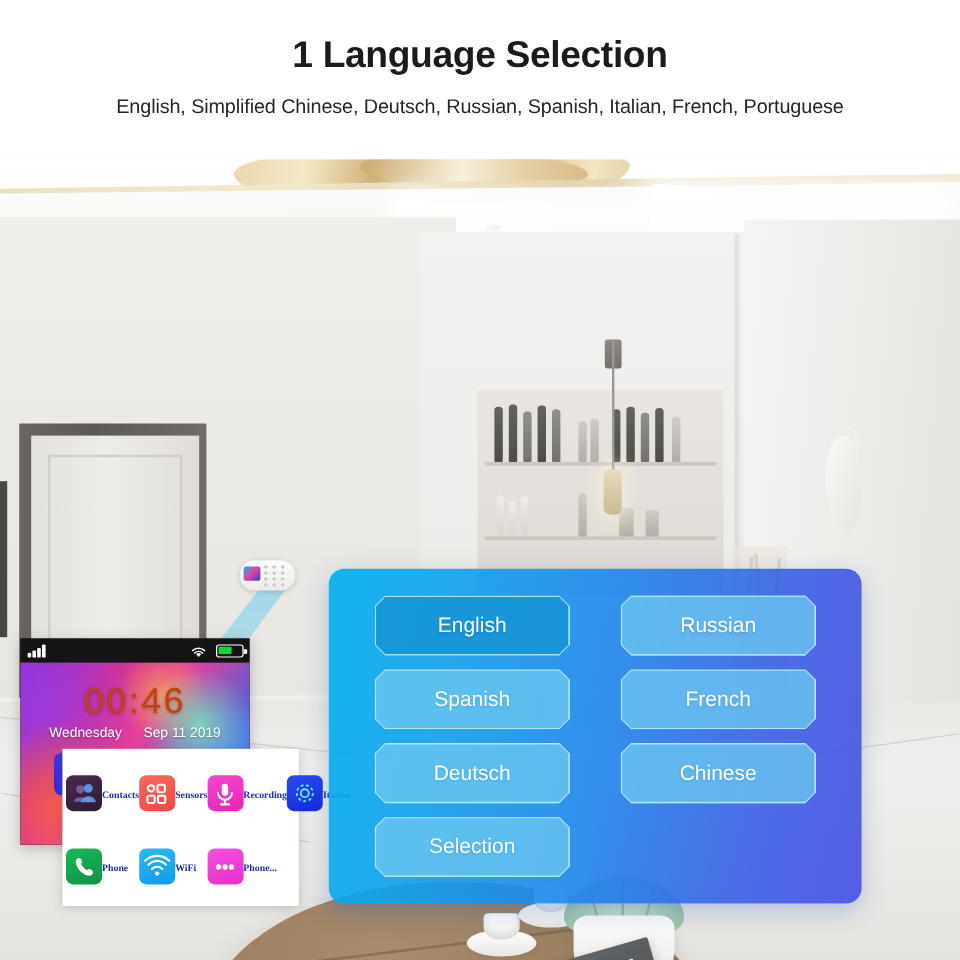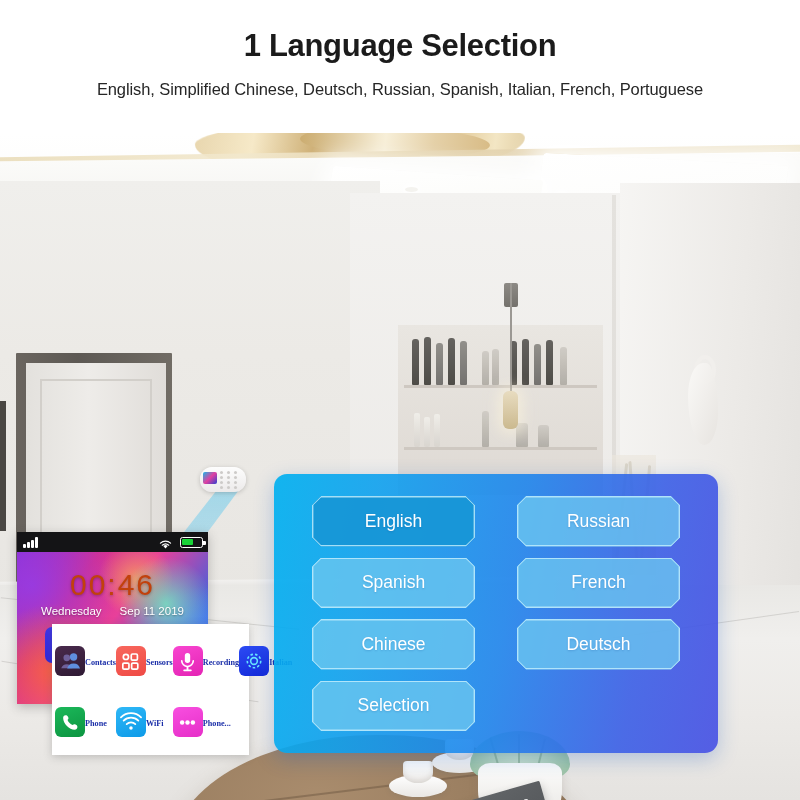--- a/index.html
+++ b/index.html
@@ -643,24 +643,24 @@
         <div class="lang-btn">
             <span>Russian</span>
           </div>
         <div class="lang-btn">
             <span>Spanish</span>
           </div>
         <div class="lang-btn">
             <span>French</span>
           </div>
         <div class="lang-btn">
+            <span>Deutsch</span>
+          </div>
+        <div class="lang-btn">
             <span>Chinese</span>
-          </div>
-        <div class="lang-btn">
-            <span>Deutsch</span>
           </div>
         <div class="lang-btn">
             <span>Selection</span>
           </div>
       </div>
     </div>
 
   </div>
 </div>
 

